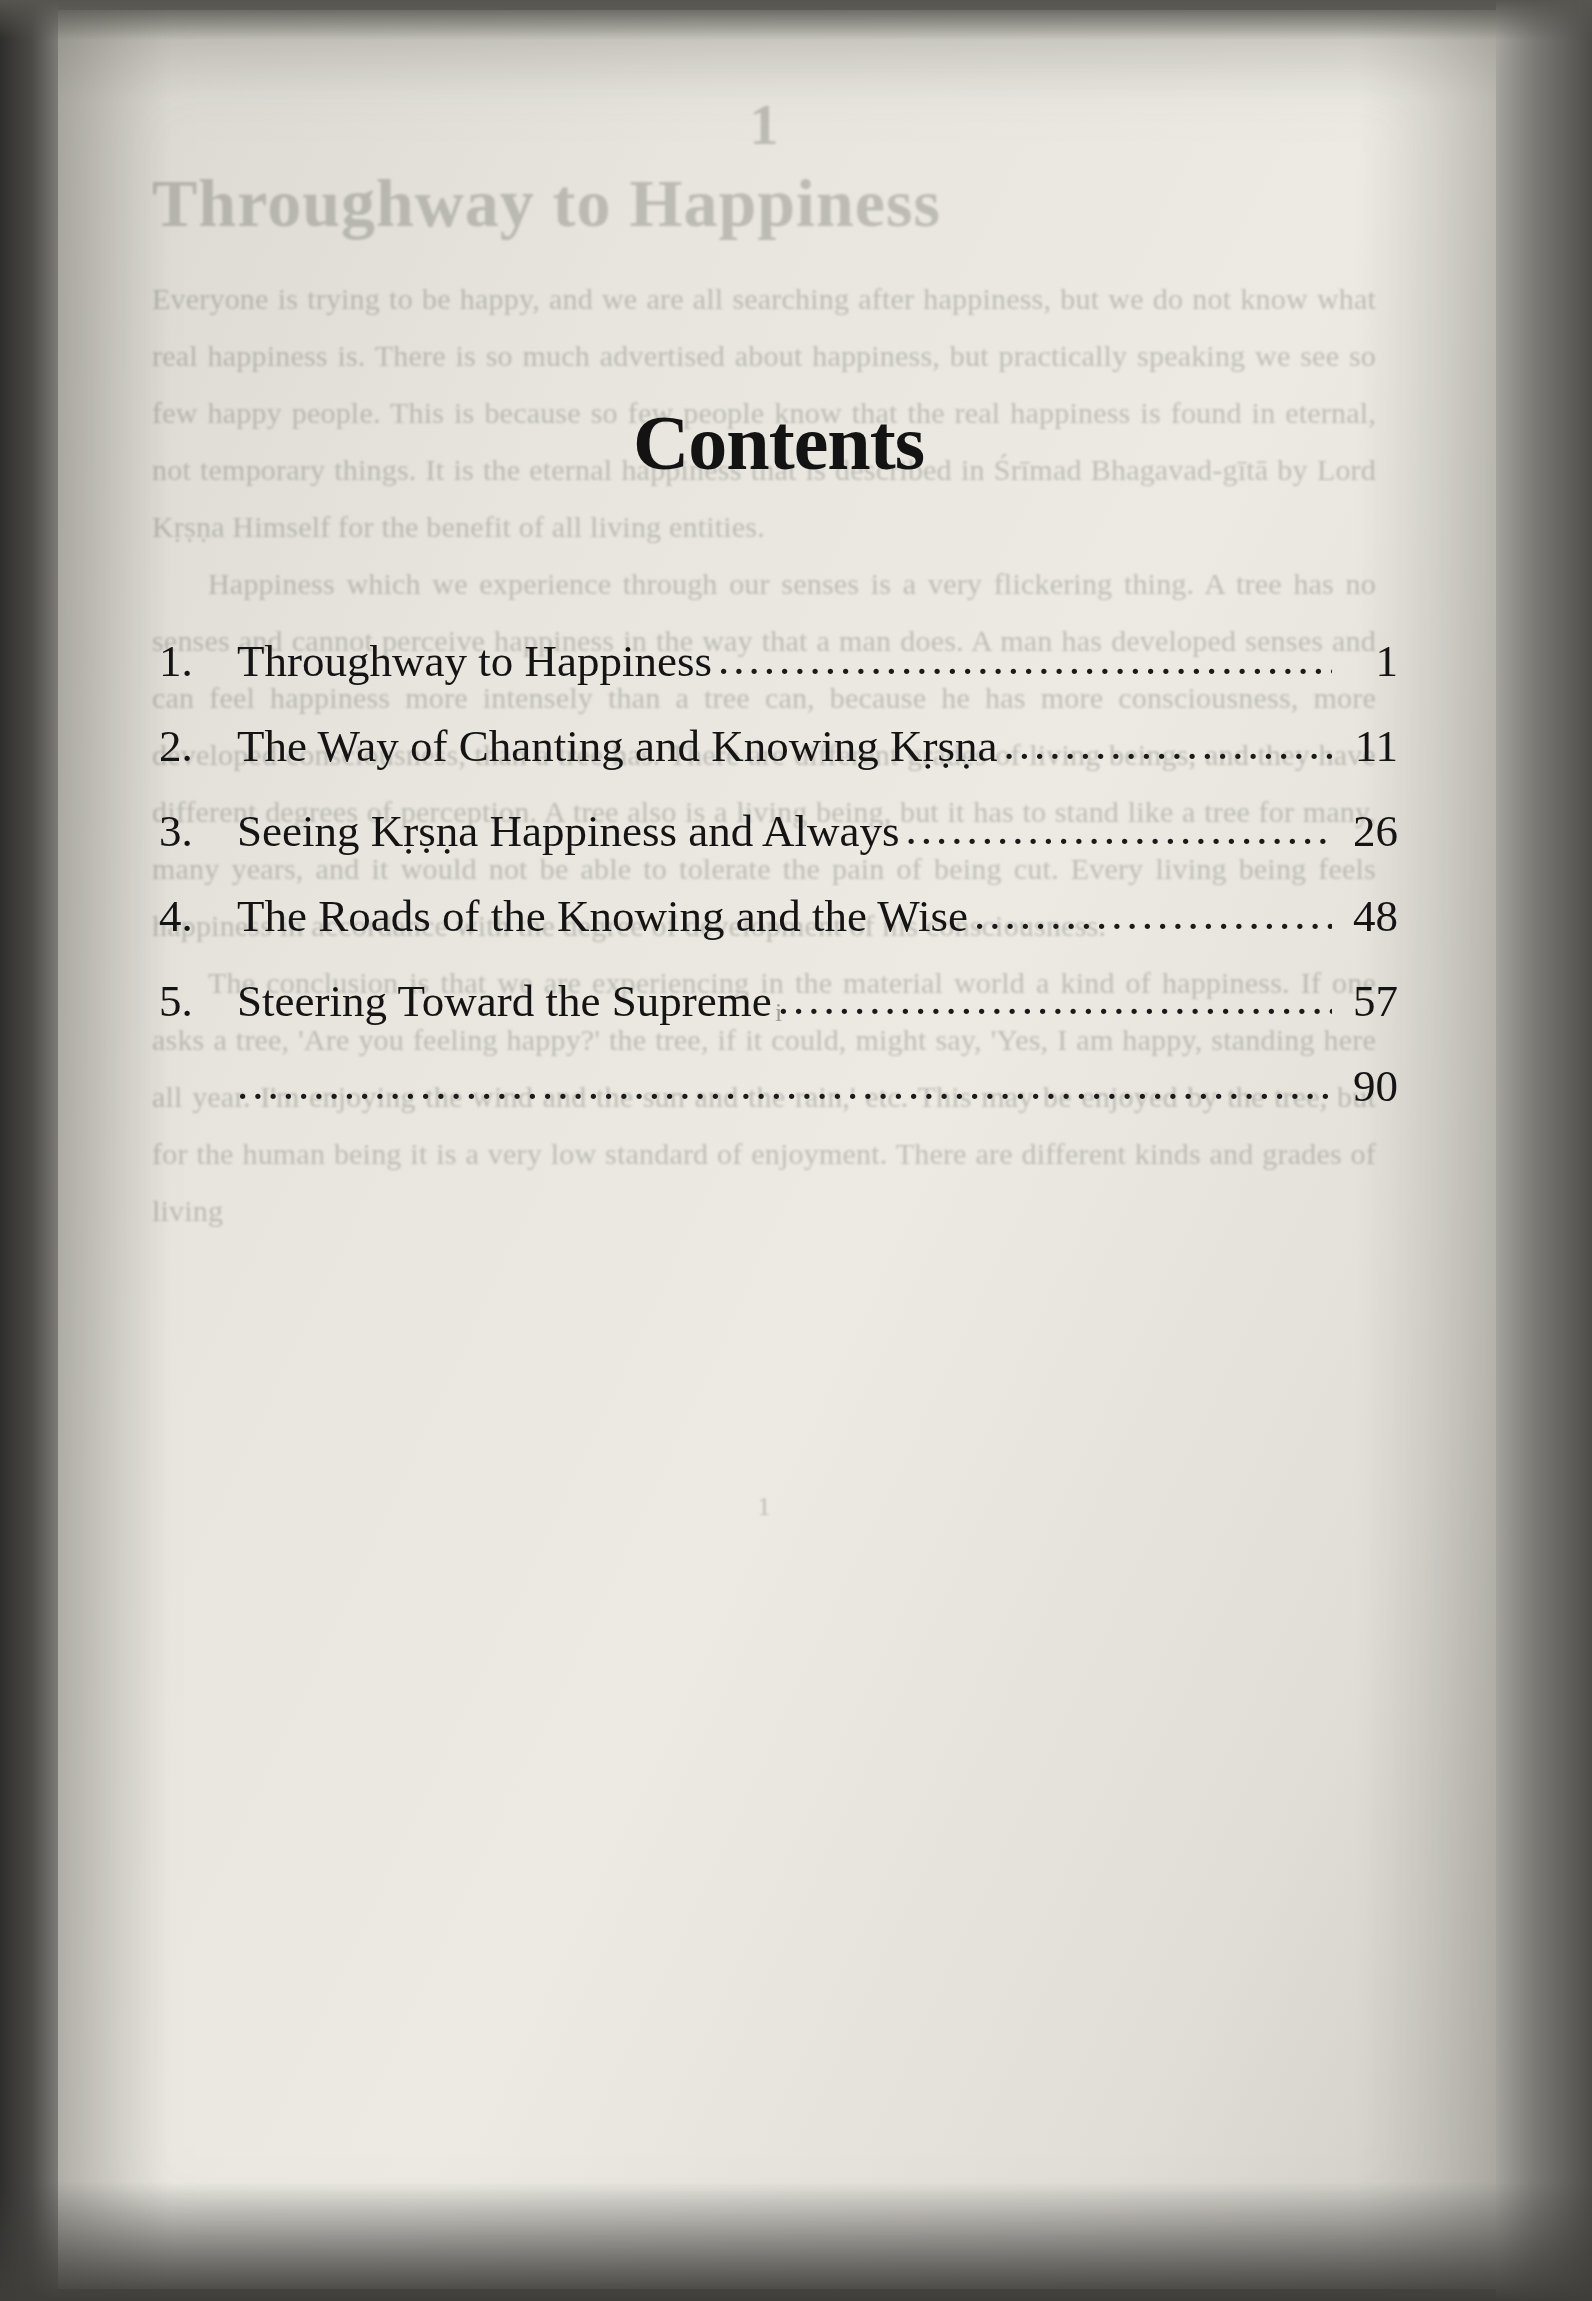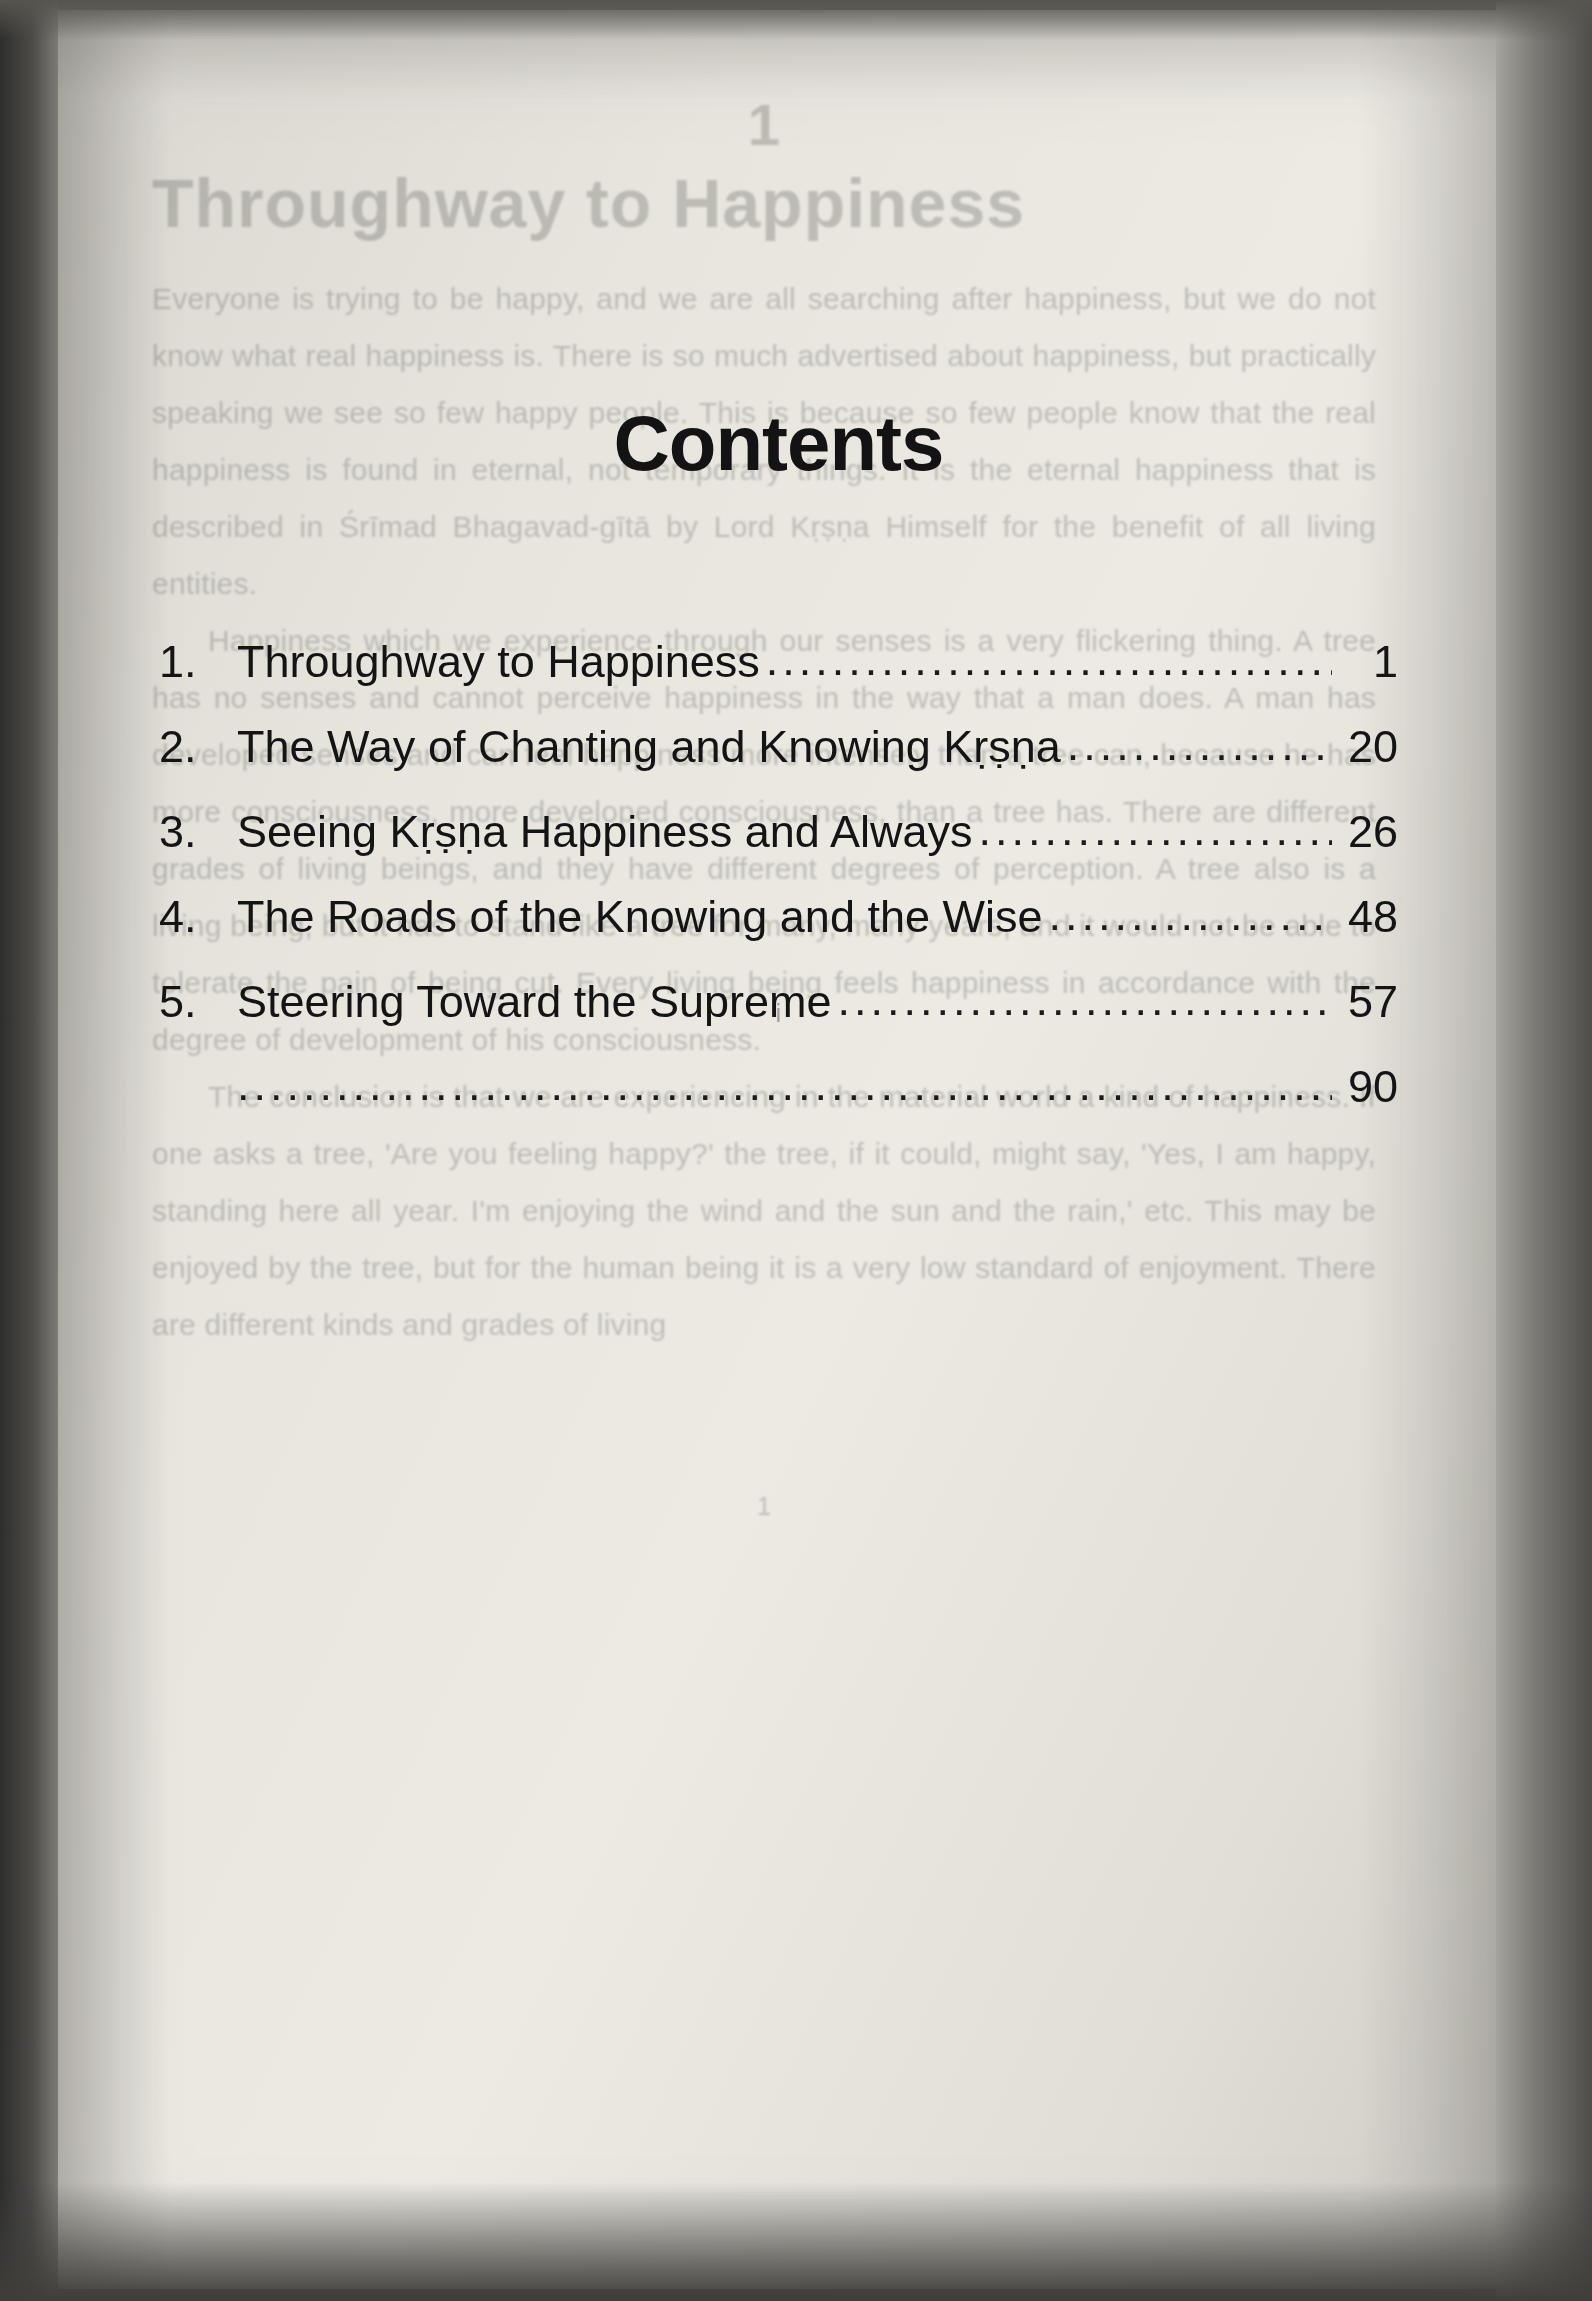--- a/index.html
+++ b/index.html
@@ -6,21 +6,21 @@
     margin: 0;
     padding: 0;
     background: #3a3a38;
   }
   .page {
     position: relative;
     width: 1592px;
     height: 2301px;
     overflow: hidden;
     background: #6b6a66;
-    font-family: Liberation Sans, sans-serif;
+    font-family: Liberation Serif, serif;
   }
 
   
   .gutter-left {
     position: absolute;
     left: 0; top: 0;
     width: 58px; height: 100%;
     background: linear-gradient(to right, #2e2e2c 0%, #4b4a47 55%, #7d7b76 100%);
     z-index: 5;
   }
@@ -196,21 +196,21 @@
           <span class="toc-num">1.</span>
           <span class="toc-title">Throughway to Happiness</span>
           <span class="toc-dots">................................................................................................</span>
           <span class="toc-page">1</span>
         </div>
 
         <div class="toc-row">
           <span class="toc-num">2.</span>
           <span class="toc-title">The Way of Chanting and Knowing Kṛṣṇa</span>
           <span class="toc-dots">................................................................................................</span>
-          <span class="toc-page">20</span>
+          <span class="toc-page">11</span>
         </div>
 
         <div class="toc-row">
           <span class="toc-num">3.</span>
           <span class="toc-title">Seeing Kṛṣṇa Happiness and Always</span>
           <span class="toc-dots">................................................................................................</span>
           <span class="toc-page">26</span>
         </div>
 
         <div class="toc-row">

